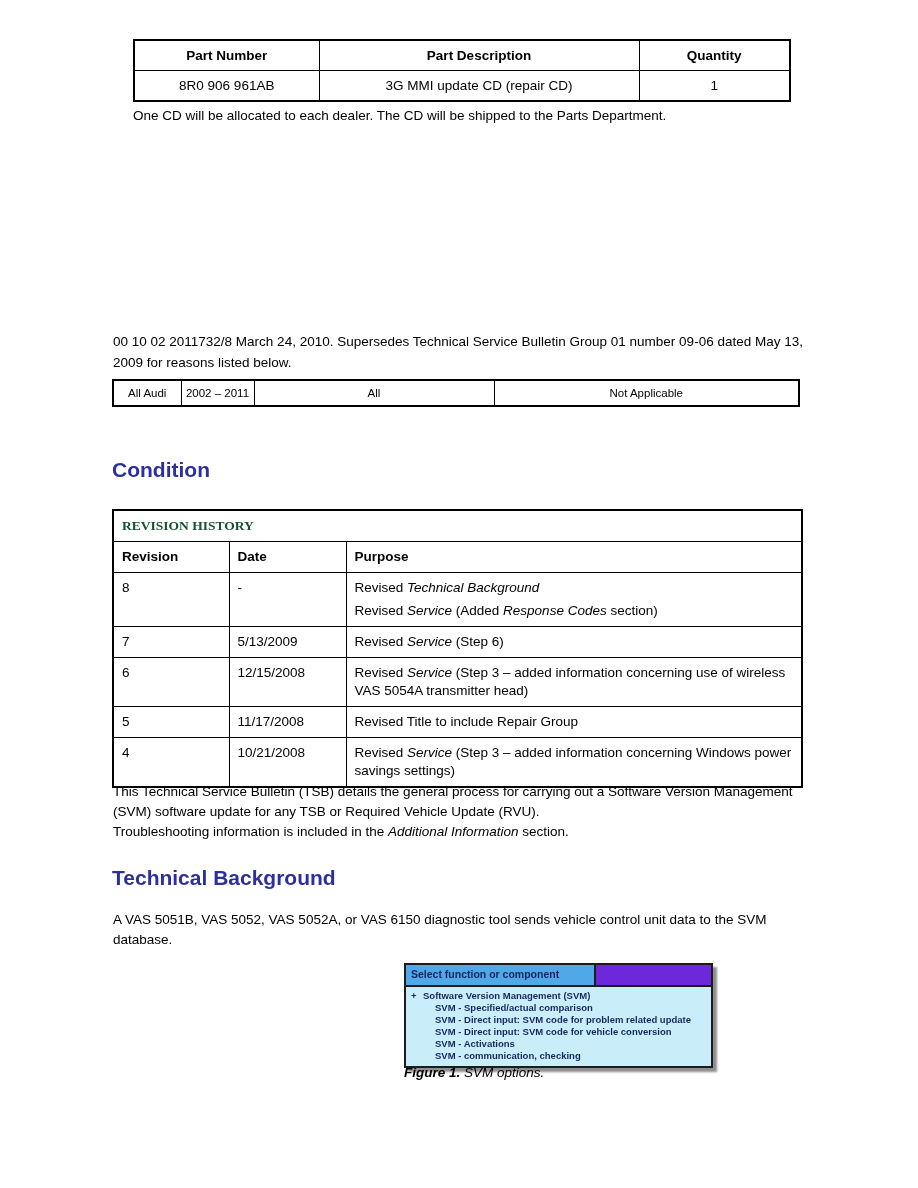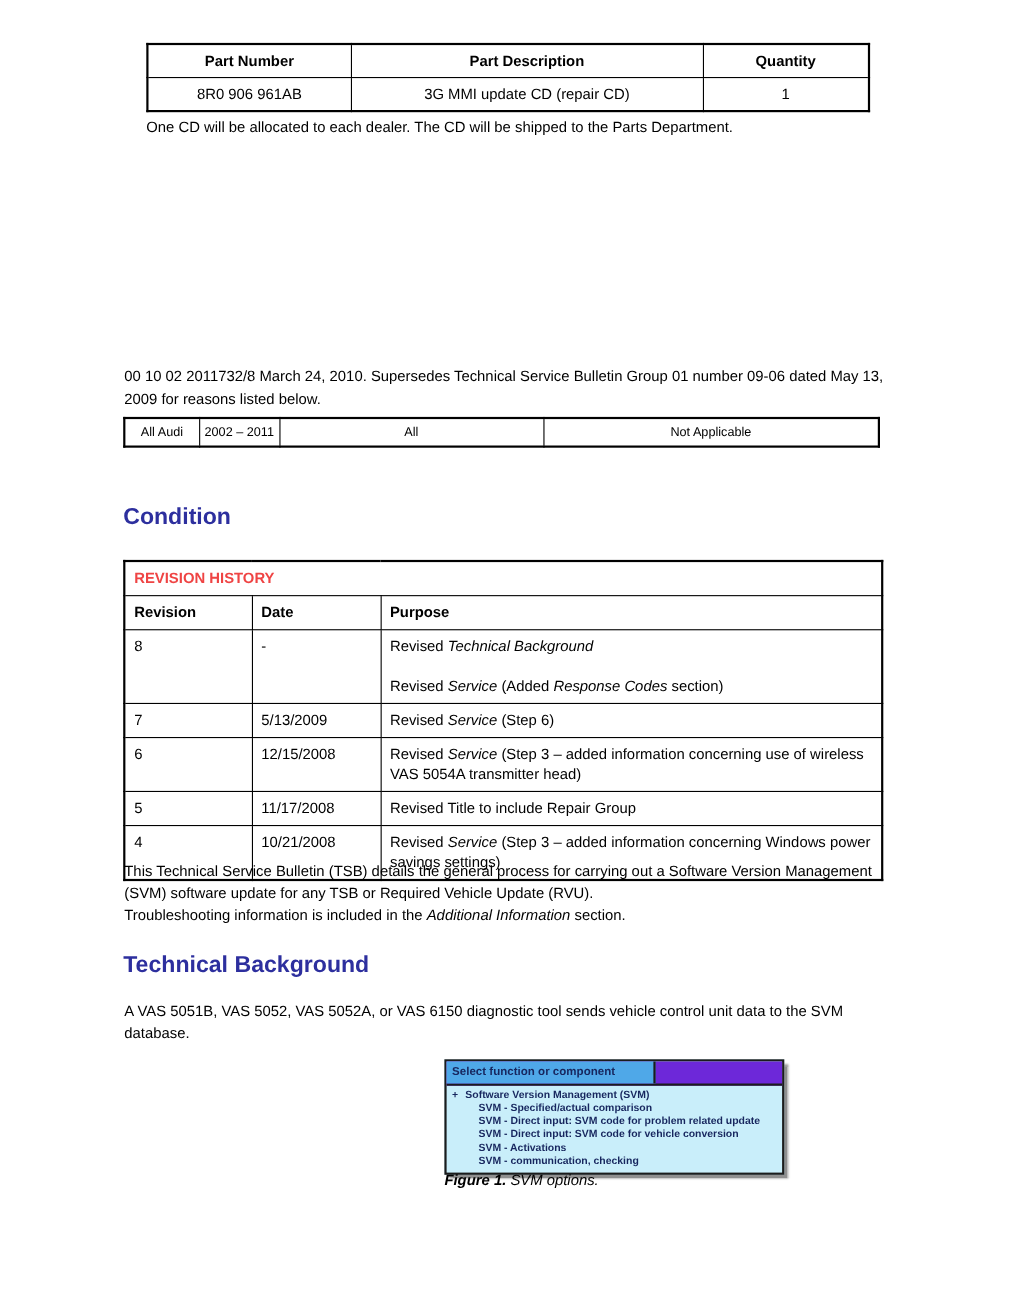--- a/index.html
+++ b/index.html
@@ -25,23 +25,23 @@
   .vehicle-table th{font-weight:bold;}
 
   
   .section-heading{font-size:21px;font-weight:bold;color:#2d2f9e;letter-spacing:0;}
 
   
   .revision-table{border:2px solid #000;width:689px;}
   .revision-table th,.revision-table td{border:1px solid #000;padding:6px 8px;
       text-align:left;font-size:13.5px;vertical-align:top;line-height:18px;}
   .revision-table th{font-weight:bold;height:18px;vertical-align:middle;}
-  .rev-title-cell{font-weight:bold;color:#ef4444;font-size:13.5px;height:18px;
-      vertical-align:middle !important;}
-  .pline + .pline{margin-top:18px;}
+  .rev-title-cell{font-weight:bold;color:#14532d;font-size:13.5px;height:18px;
+      vertical-align:middle !important;font-family:Liberation Serif, serif;}
+  .pline + .pline{margin-top:5px;}
 
   
   .figure-box{width:305px;border:2px solid #1c1c1c;background:#c9eefa;
       box-shadow:4px 4px 2px #8f8f8f;}
   .fig-header{display:flex;border-bottom:2px solid #1c1c1c;background:#6d28d9;height:20px;}
   .fig-header-left{width:190px;background:#4fa8e8;border-right:2px solid #1c1c1c;
       font-size:10.5px;font-weight:bold;color:#17265e;padding:3px 0 0 5px;box-sizing:border-box;}
   .fig-body{padding:3px 0 4px 0;}
   .fig-item{font-size:9.5px;font-weight:bold;color:#17265e;line-height:12px;
       white-space:nowrap;padding-left:5px;}

